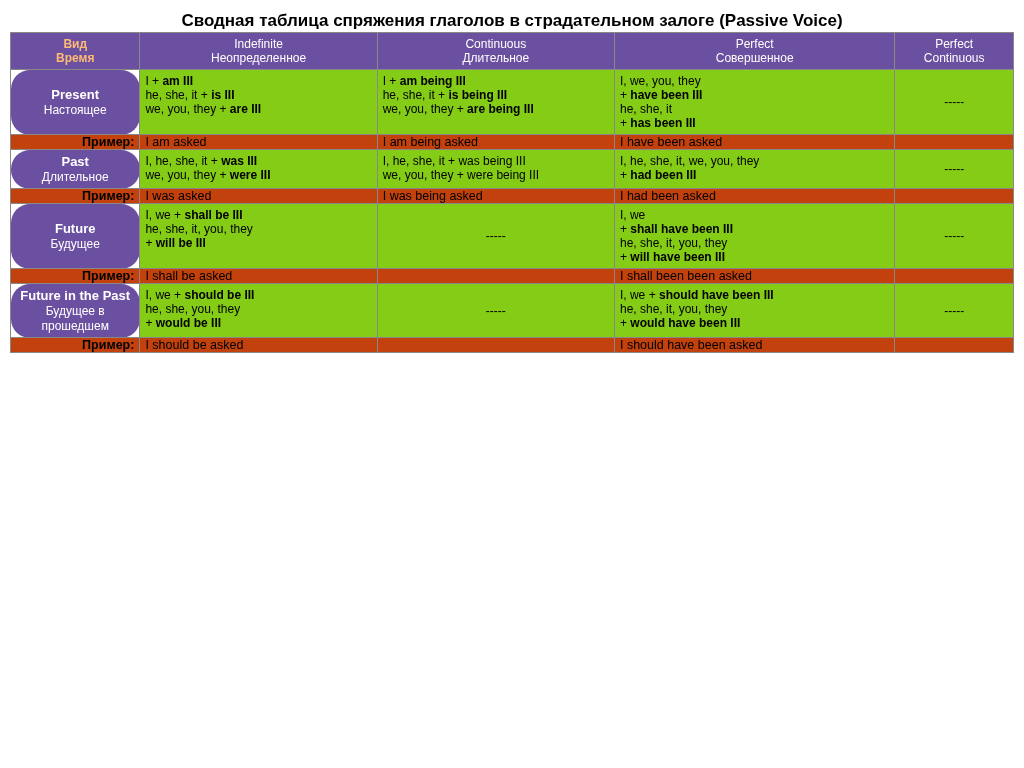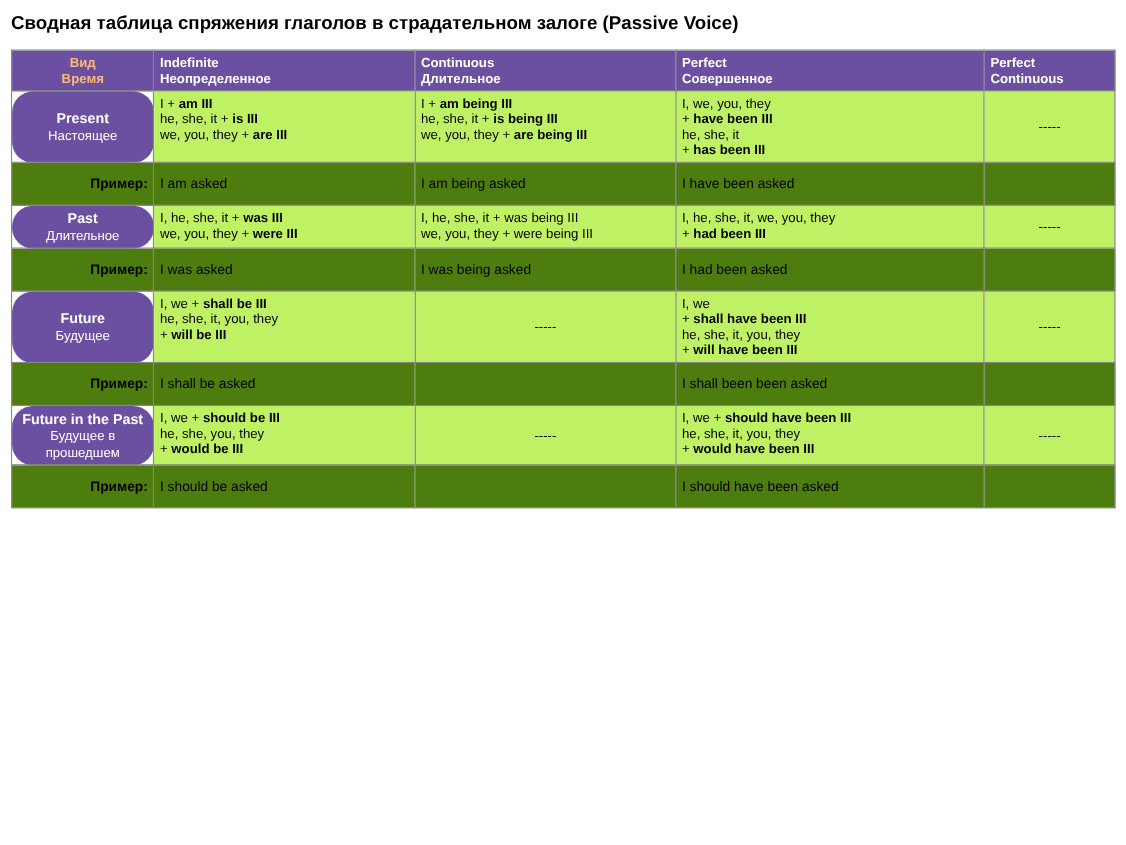--- a/index.html
+++ b/index.html
@@ -5,22 +5,22 @@
     * { box-sizing: border-box; margin: 0; padding: 0; }
     body {
       font-family: Arial, sans-serif;
       background: #fff;
       padding: 10px;
       font-size: 13px;
     }
     h1 {
       font-size: 17px;
       font-weight: bold;
-      text-align: left;
-      margin-bottom: 13px;
+      text-align: center;
+      margin-bottom: 0;
       line-height: 1.3;
     }
     table {
       width: 100%;
       border-collapse: collapse;
       table-layout: fixed;
     }
     th, td {
       border: 1px solid #888;
       padding: 4px 5px;
@@ -37,22 +37,22 @@
     .hdr-tense {
       background: #6b4fa0;
       color: #fdba74;
       font-weight: bold;
       text-align: center;
       font-size: 12px;
     }
     .hdr-col {
       background: #6b4fa0;
       color: #fff;
-      font-weight: bold;
-      text-align: left;
+      font-weight: normal;
+      text-align: center;
       font-size: 12px;
     }
 
     
     .formula-row td {
       background: #c8bfe0;
       text-align: center;
       font-size: 12.5px;
       padding: 5px;
     }
@@ -63,34 +63,34 @@
       color: #fff;
       font-weight: bold;
       text-align: center;
       vertical-align: middle;
       font-size: 13px;
       border-radius: 19px;
     }
 
     
     .example-row td {
-      background: #4d7c0f;
+      background: #c2410c;
       font-size: 12.5px;
-      padding: 12px 5px;
+      padding: 0 5px;
     }
     .example-label {
       background: #c8bfe0;
       font-weight: bold;
       font-size: 12.5px;
       text-align: right;
     }
 
     
     .content-cell {
-      background: #bef264;
+      background: #84cc16;
       font-size: 12px;
       vertical-align: top;
     }
     .content-cell b {
       font-weight: bold;
     }
 
     
     .tense-sub {
       font-weight: normal;

